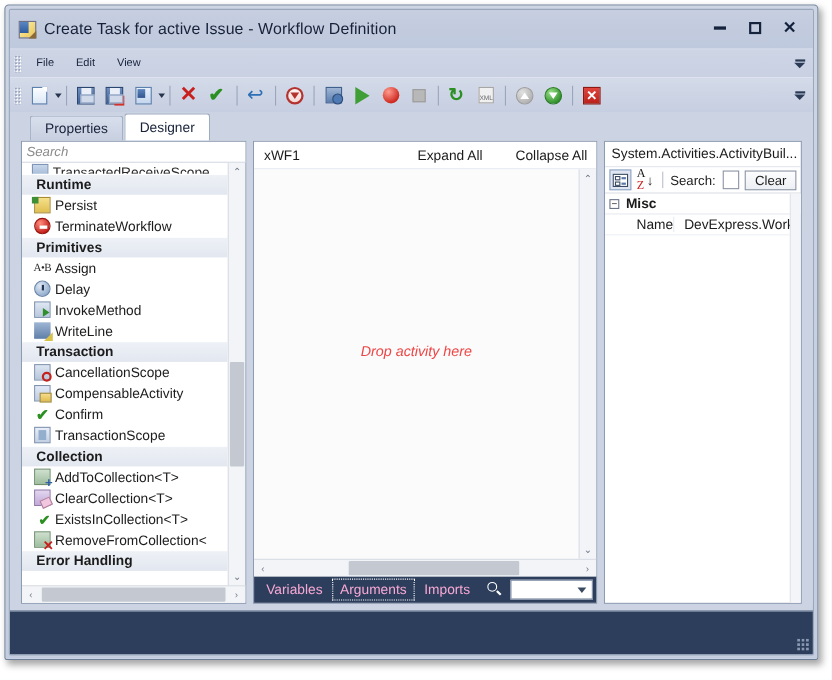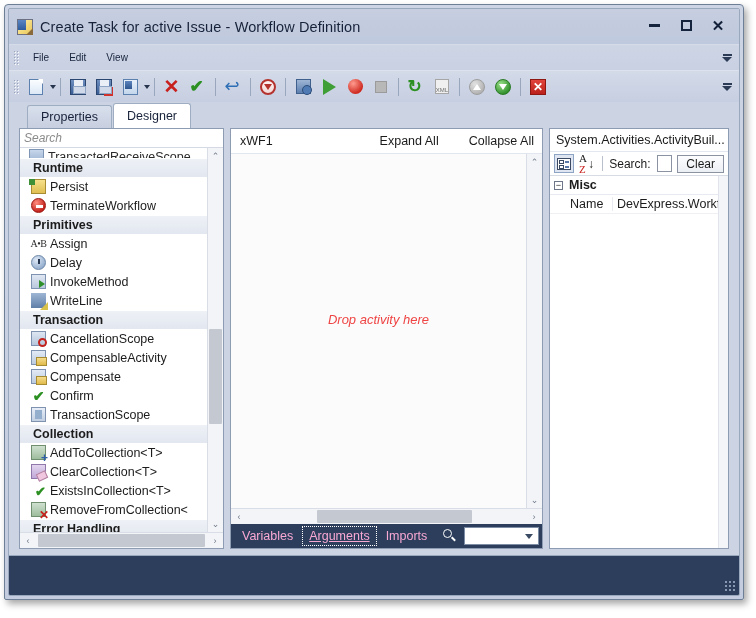--- a/index.html
+++ b/index.html
@@ -419,21 +419,20 @@
     display: flex; align-items: center;
     padding-left: 4px; gap: 2px;
   }
   .d-tab {
     font-size: 12.5px; color: #f9a8d4;
     padding: 3px 7px;
   }
   .d-tab.focused {
     border: 1px dotted #ffffff;
     padding: 2px 6px;
-    text-decoration: underline;
   }
   .d-search-ic {
     width: 18px; height: 18px; margin: 0 4px;
     position: relative; flex: none;
   }
   .d-search-ic .lens {
     position: absolute; left: 3px; top: 2px;
     width: 9px; height: 9px; border: 1.6px solid #ffffff; border-radius: 50%;
   }
   .d-search-ic .hand {
@@ -525,20 +524,21 @@
   }
   .pg-cat .expander {
     width: 9px; height: 9px; border: 1px solid #6d7588;
     font-size: 9px; line-height: 7px; text-align: center;
     color: #1b1b1b; margin-right: 6px; background: #fff;
   }
   .pg-cat .clabel { font-size: 12.5px; font-weight: bold; color: #1b1b1b; }
   .pg-row {
     display: flex; align-items: center; height: 19px;
     border-bottom: 1px solid #eef0f4;
+    text-align: right;
   }
   .pg-row .pname {
     width: 62px; flex: none; padding-left: 20px;
     font-size: 12.5px; color: #1b1b1b;
   }
   .pg-row .pval {
     flex: 1; padding-left: 4px;
     font-size: 12.5px; color: #1b1b1b;
     white-space: nowrap; overflow: hidden;
     border-left: 1px solid #e7eaf0;
@@ -750,24 +750,20 @@
             <span class="twisty"></span>
             <span class="glabel">Transaction</span>
           </div>
           <div class="tb-item">
             <span class="iicon i-cancel"></span>
             <span class="ilabel">CancellationScope</span>
           </div>
           <div class="tb-item">
             <span class="iicon i-compensable"></span>
             <span class="ilabel">CompensableActivity</span>
-          </div>
-          <div class="tb-item">
-            <span class="iicon i-compensable"></span>
-            <span class="ilabel">Compensate</span>
           </div>
           <div class="tb-item">
             <span class="iicon i-confirm">✔</span>
             <span class="ilabel">Confirm</span>
           </div>
           <div class="tb-item">
             <span class="iicon i-transscope"></span>
             <span class="ilabel">TransactionScope</span>
           </div>
 

